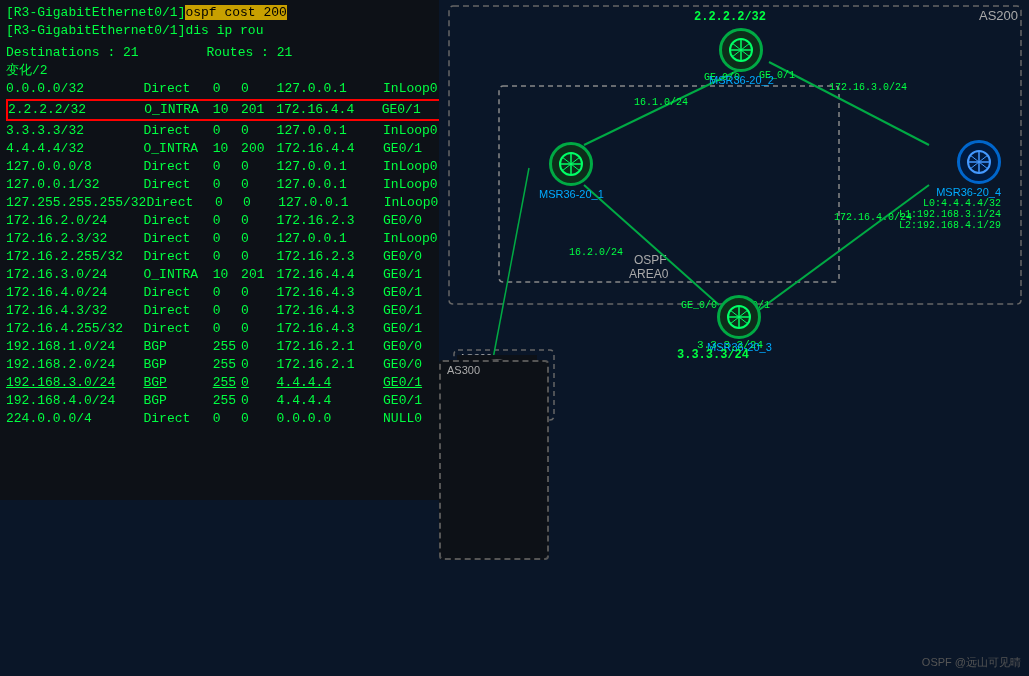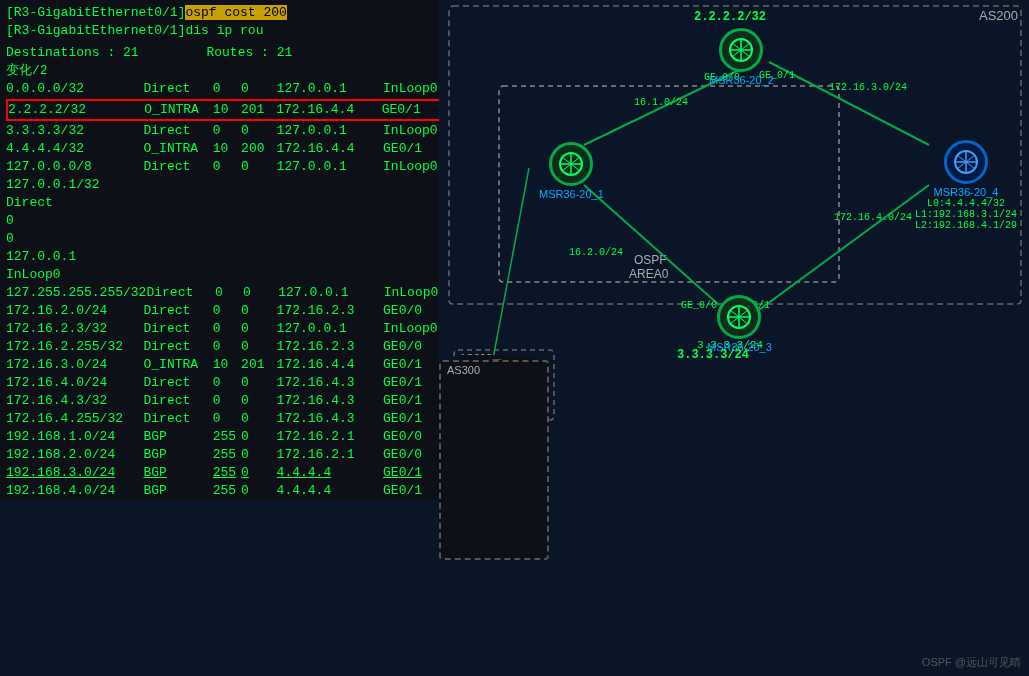--- a/index.html
+++ b/index.html
@@ -149,21 +149,21 @@
         <span style="display: inline-block; width: 80px; color: rgb(0, 255, 65); font-size: 13px; font-family: &quot;Courier New&quot;, monospace;">GE0/1</span>
       </div>
       <div style="display: flex; line-height: 18px; white-space: nowrap;">
         <span style="display: inline-block; width: 155px; color: rgb(0, 255, 65); font-size: 13px; font-family: &quot;Courier New&quot;, monospace;">127.0.0.0/8</span>
         <span style="display: inline-block; width: 78px; color: rgb(0, 255, 65); font-size: 13px; font-family: &quot;Courier New&quot;, monospace;">Direct</span>
         <span style="display: inline-block; width: 32px; color: rgb(0, 255, 65); font-size: 13px; font-family: &quot;Courier New&quot;, monospace;">0</span>
         <span style="display: inline-block; width: 40px; color: rgb(0, 255, 65); font-size: 13px; font-family: &quot;Courier New&quot;, monospace;">0</span>
         <span style="display: inline-block; width: 120px; color: rgb(0, 255, 65); font-size: 13px; font-family: &quot;Courier New&quot;, monospace;">127.0.0.1</span>
         <span style="display: inline-block; width: 80px; color: rgb(0, 255, 65); font-size: 13px; font-family: &quot;Courier New&quot;, monospace;">InLoop0</span>
       </div>
-      <div style="display: flex; line-height: 18px; white-space: nowrap; flex-direction: column;">
+      <div style="display: flex; line-height: 18px; white-space: nowrap;">
         <span style="display: inline-block; width: 155px; color: rgb(0, 255, 65); font-size: 13px; font-family: &quot;Courier New&quot;, monospace;">127.0.0.1/32</span>
         <span style="display: inline-block; width: 78px; color: rgb(0, 255, 65); font-size: 13px; font-family: &quot;Courier New&quot;, monospace;">Direct</span>
         <span style="display: inline-block; width: 32px; color: rgb(0, 255, 65); font-size: 13px; font-family: &quot;Courier New&quot;, monospace;">0</span>
         <span style="display: inline-block; width: 40px; color: rgb(0, 255, 65); font-size: 13px; font-family: &quot;Courier New&quot;, monospace;">0</span>
         <span style="display: inline-block; width: 120px; color: rgb(0, 255, 65); font-size: 13px; font-family: &quot;Courier New&quot;, monospace;">127.0.0.1</span>
         <span style="display: inline-block; width: 80px; color: rgb(0, 255, 65); font-size: 13px; font-family: &quot;Courier New&quot;, monospace;">InLoop0</span>
       </div>
       <div style="display: flex; line-height: 18px; white-space: nowrap;">
         <span style="display: inline-block; width: 155px; color: rgb(0, 255, 65); font-size: 13px; font-family: &quot;Courier New&quot;, monospace;">127.255.255.255/32</span>
         <span style="display: inline-block; width: 78px; color: rgb(0, 255, 65); font-size: 13px; font-family: &quot;Courier New&quot;, monospace;">Direct</span>
@@ -347,21 +347,21 @@
         <circle cx="13" cy="13" r="11" fill="none" stroke="#00ff66" stroke-width="2"></circle>
         <line x1="2" y1="13" x2="24" y2="13" stroke="#00ff66" stroke-width="1.5"></line>
         <line x1="13" y1="2" x2="13" y2="24" stroke="#00ff66" stroke-width="1.5"></line>
         <line x1="4" y1="6" x2="22" y2="20" stroke="#00ff66" stroke-width="1"></line>
         <line x1="4" y1="20" x2="22" y2="6" stroke="#00ff66" stroke-width="1"></line>
       </svg>
     </div>
     <div class="router-label">MSR36-20_3</div>
   </div>
 
-  <div class="router-node" style="position:absolute;top:140px;left:476px;">
+  <div class="router-node" style="position:absolute;top:140px;left:460px;align-items:flex-end;">
     <div class="router-icon blue-border">
       <svg width="26" height="26" viewBox="0 0 26 26">
         <circle cx="13" cy="13" r="11" fill="none" stroke="#4499ff" stroke-width="2"></circle>
         <line x1="2" y1="13" x2="24" y2="13" stroke="#4499ff" stroke-width="1.5"></line>
         <line x1="13" y1="2" x2="13" y2="24" stroke="#4499ff" stroke-width="1.5"></line>
         <line x1="4" y1="6" x2="22" y2="20" stroke="#4499ff" stroke-width="1"></line>
         <line x1="4" y1="20" x2="22" y2="6" stroke="#4499ff" stroke-width="1"></line>
       </svg>
     </div>
     <div class="router-label" style="color:#00aaff">MSR36-20_4</div>

